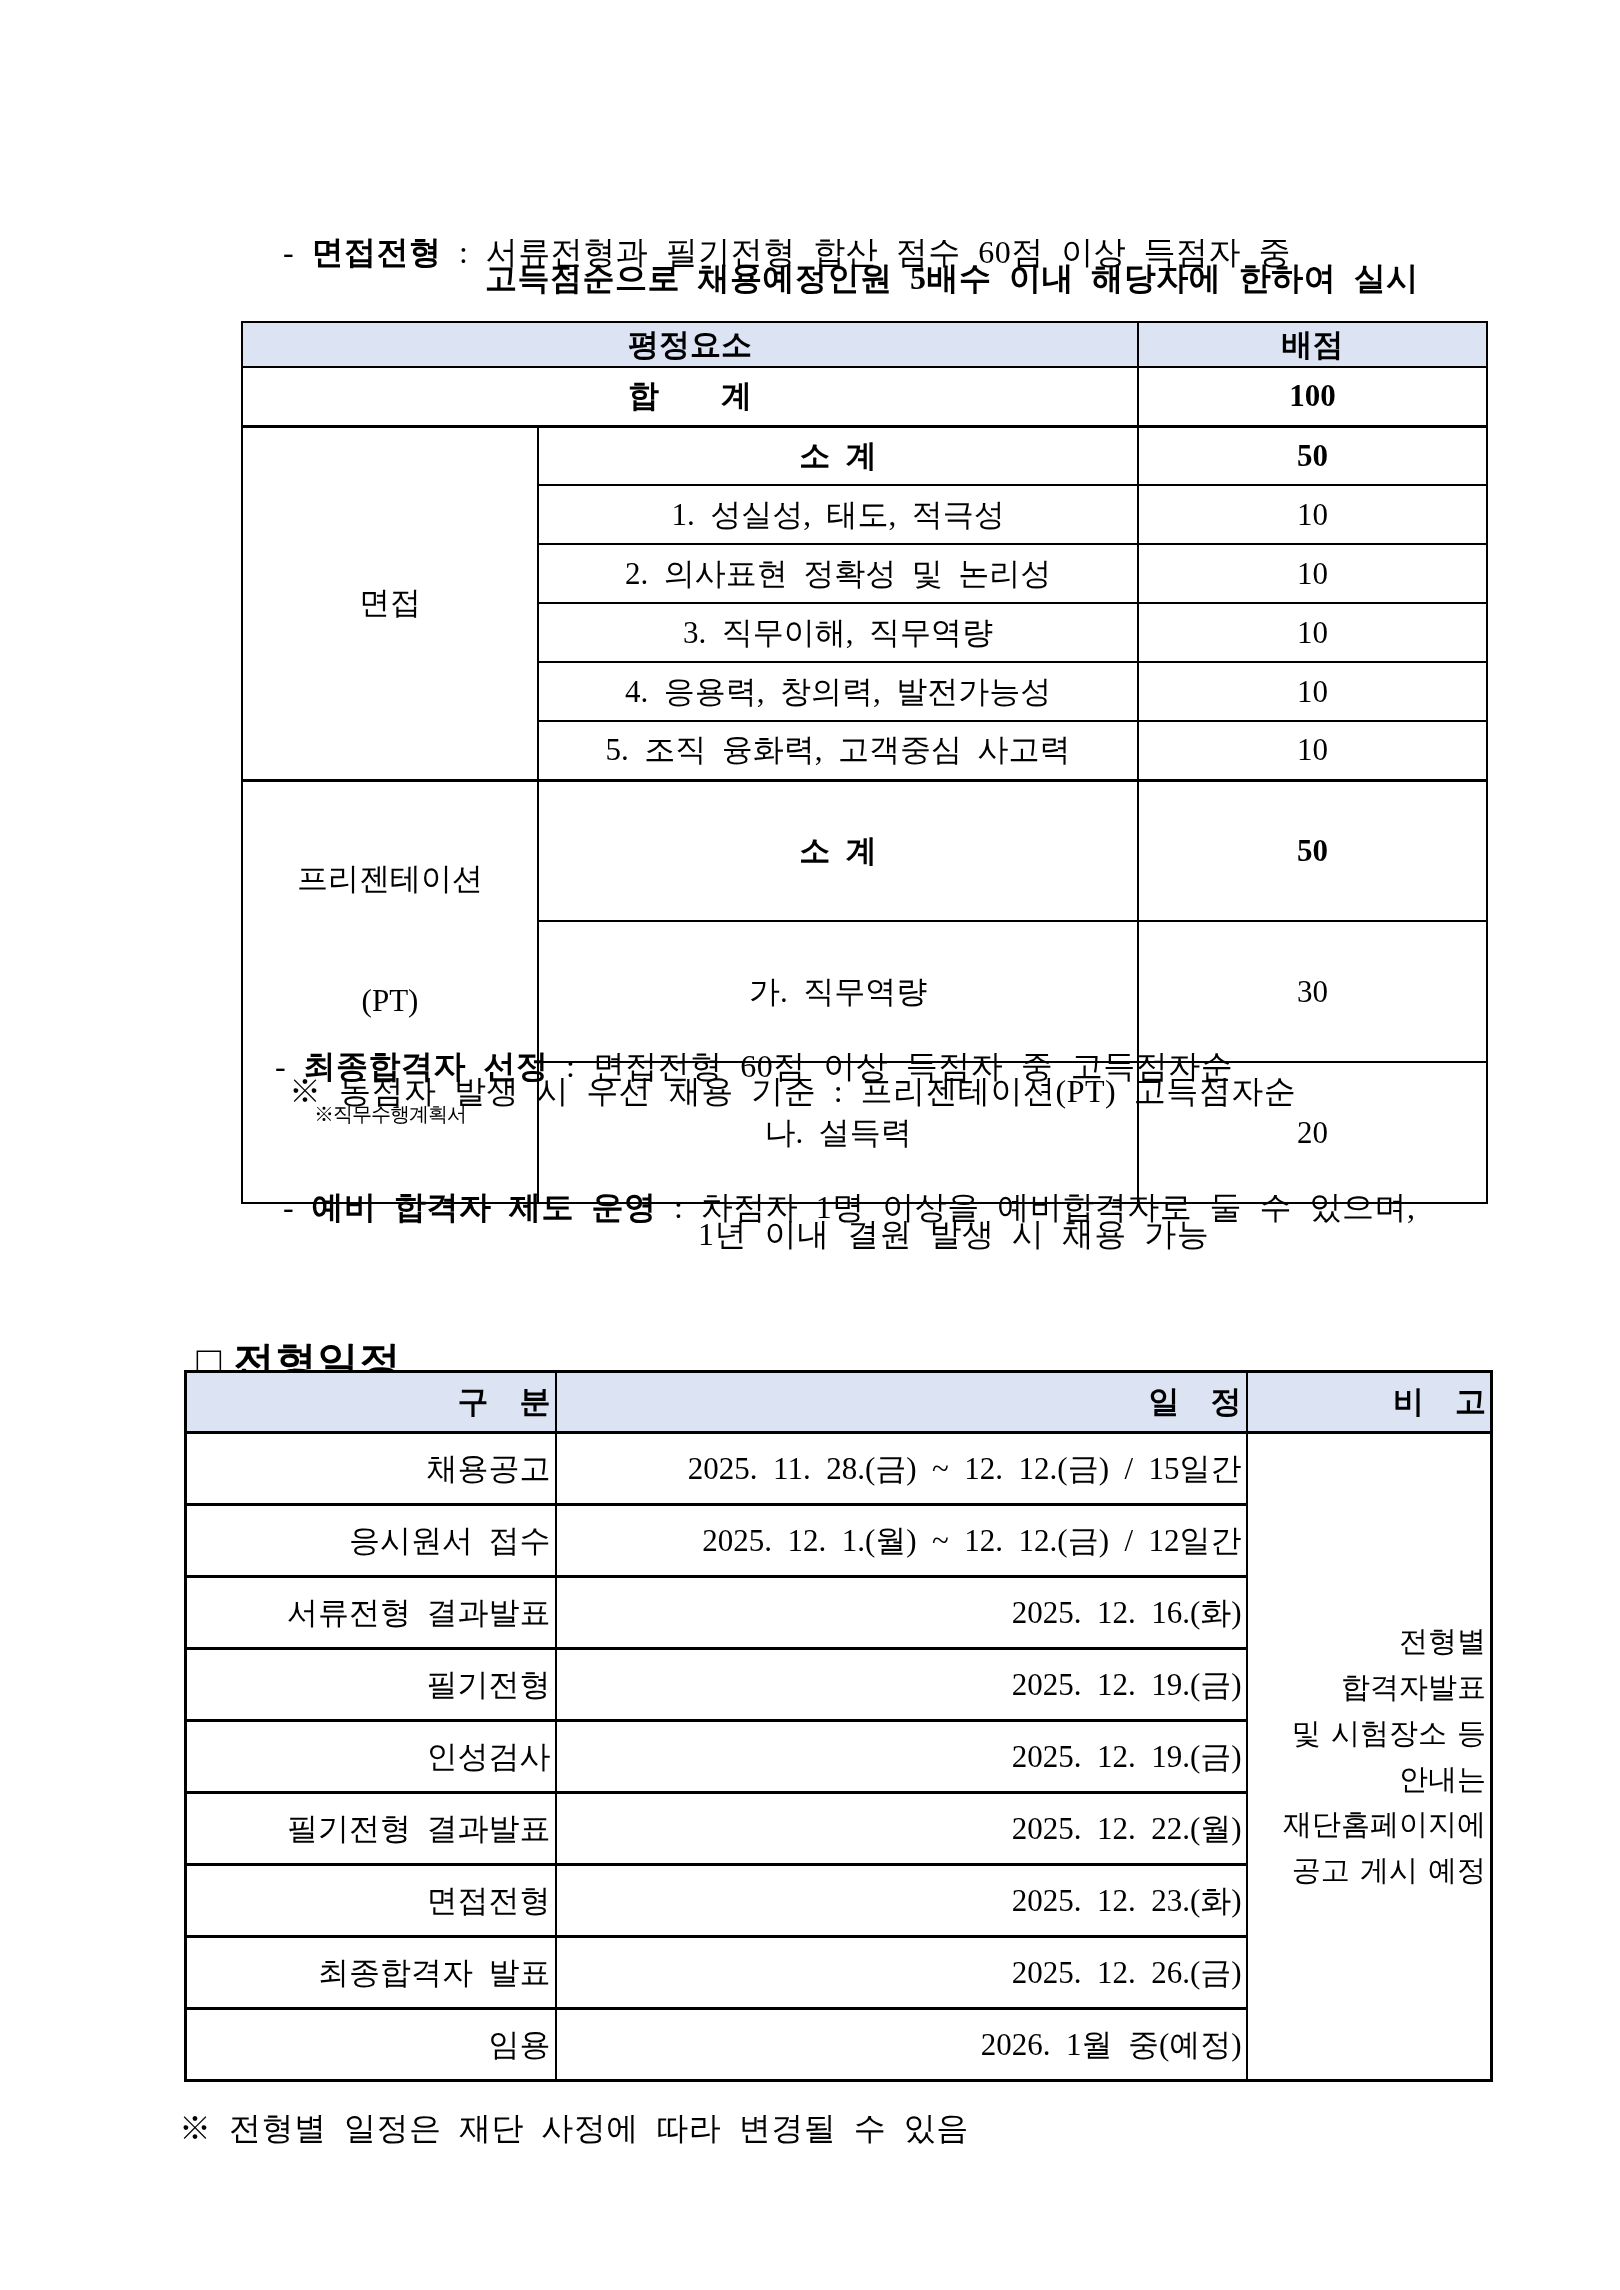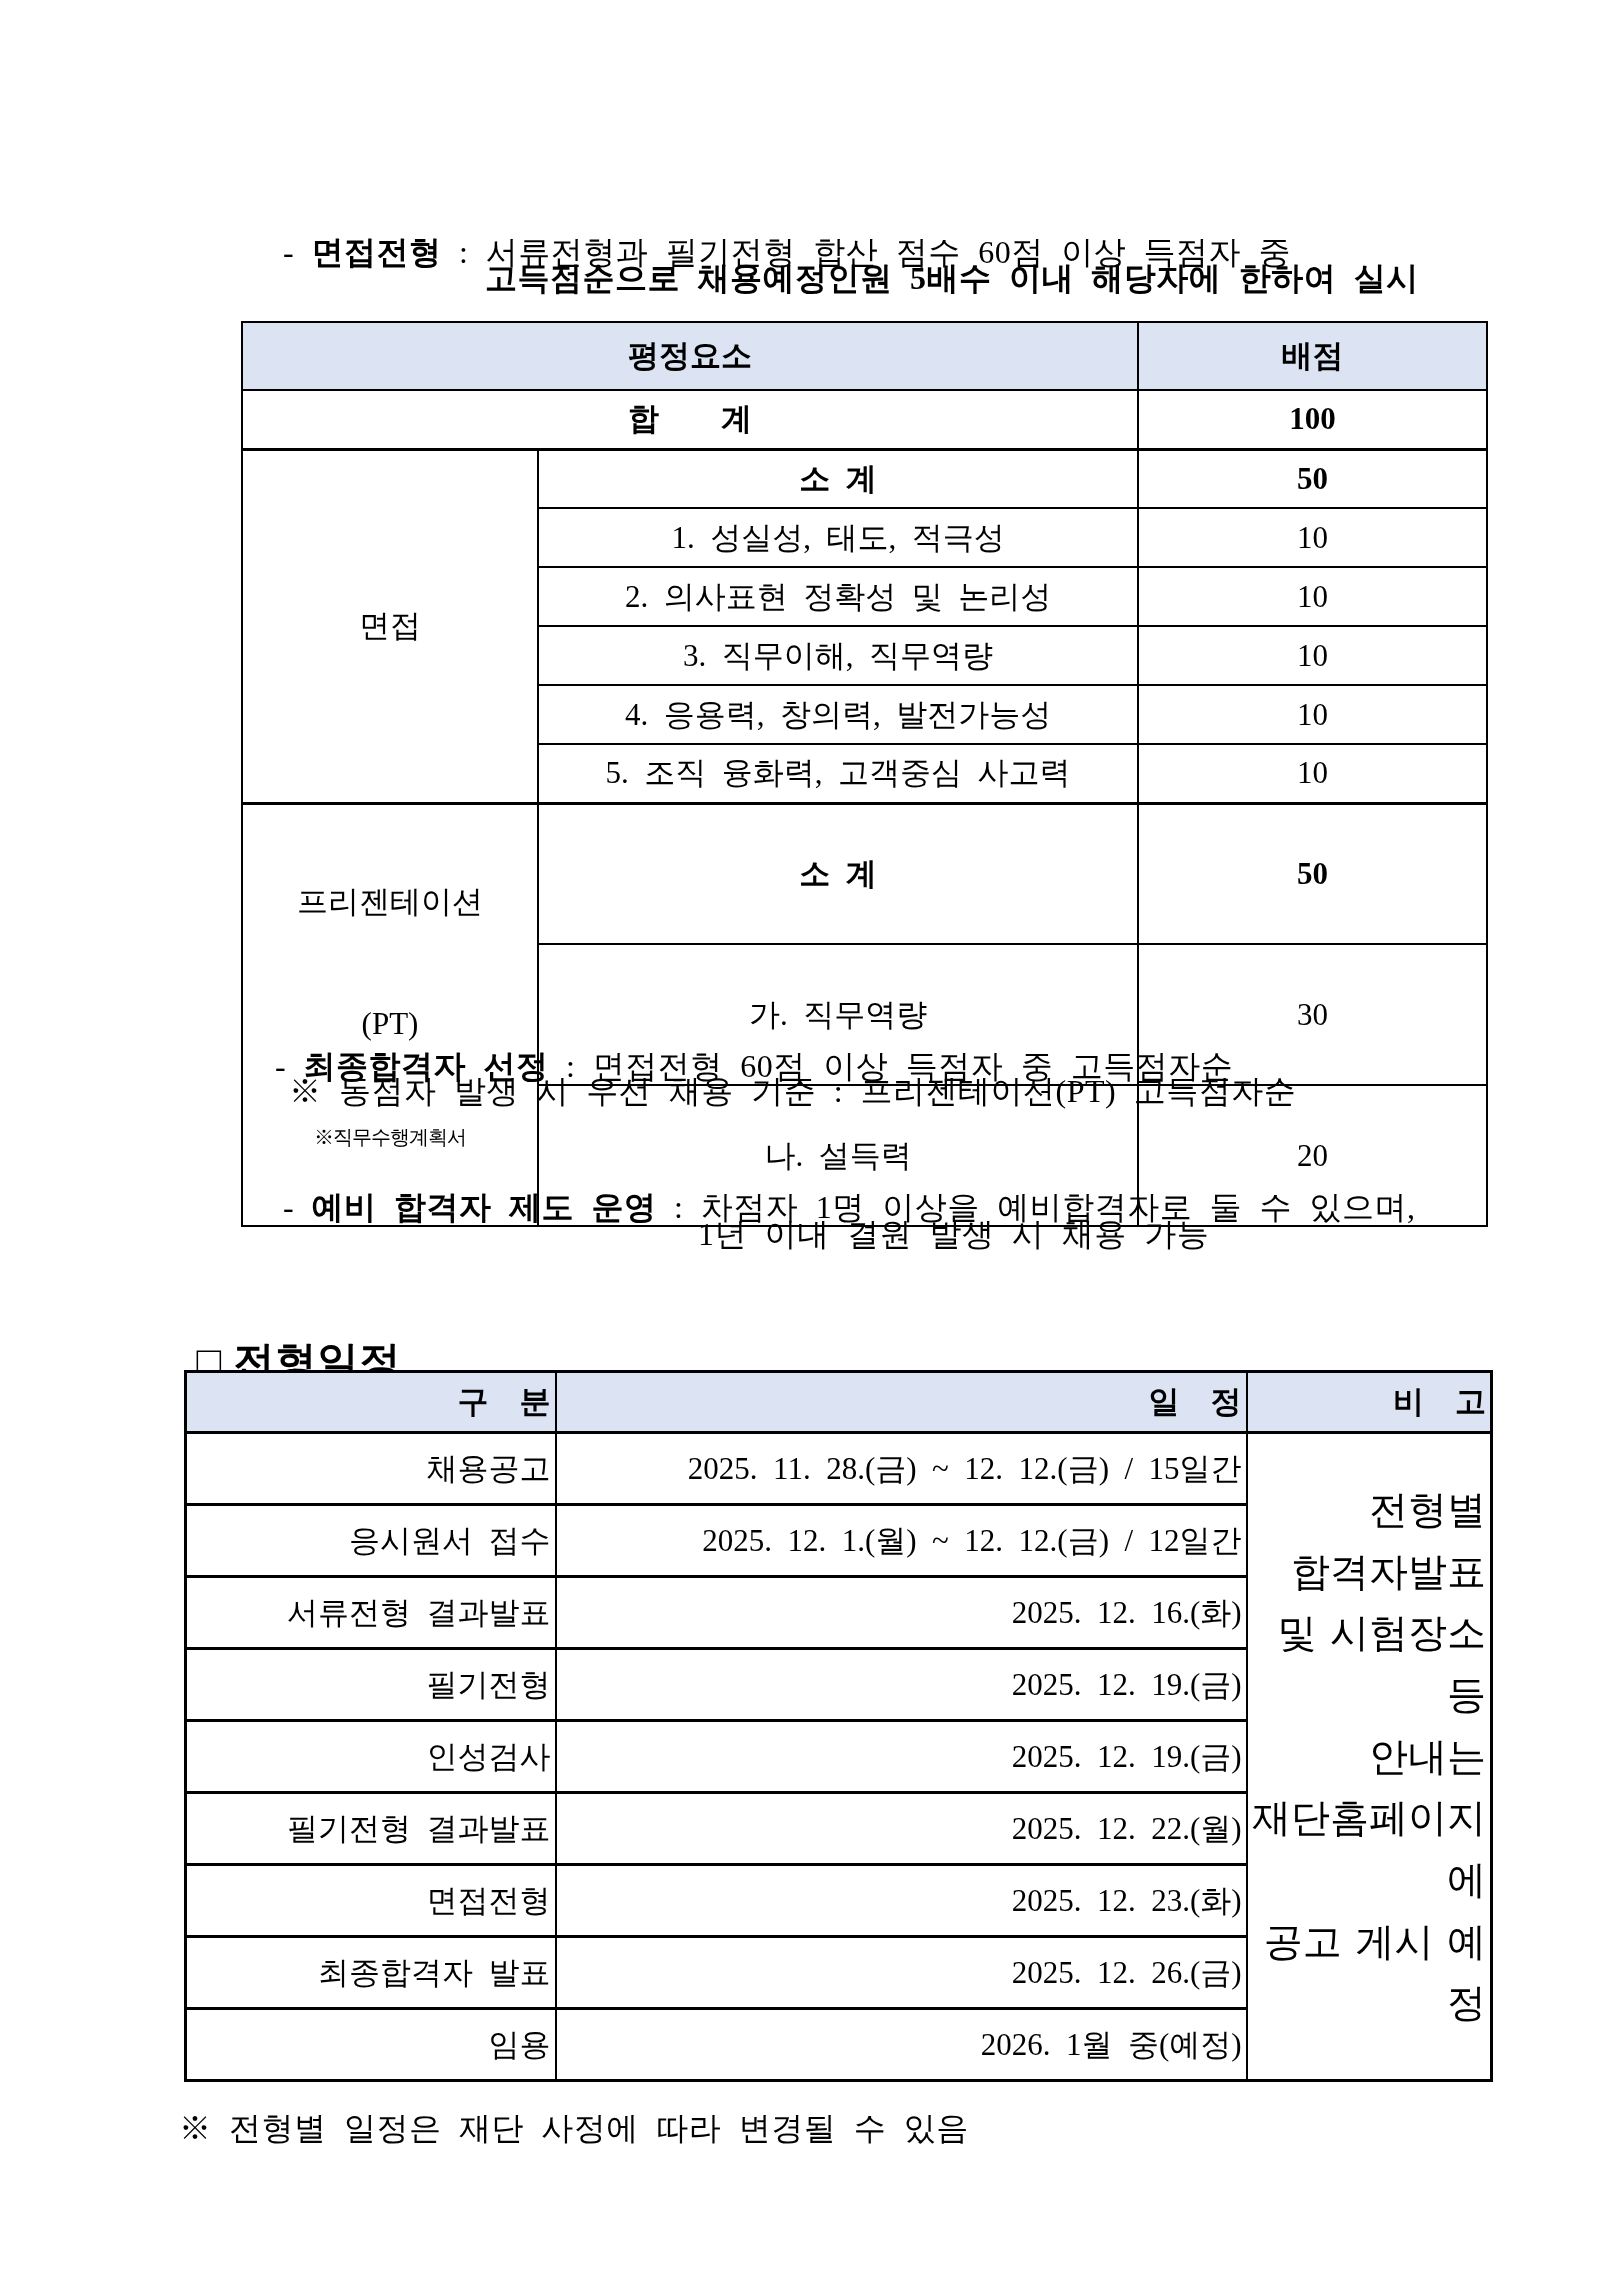--- a/index.html
+++ b/index.html
@@ -33,40 +33,40 @@
     text-align: center;
     vertical-align: middle;
     white-space: pre;
     word-spacing: 0.25em;
     font-weight: normal;
     padding: 0 3.9px;
     overflow: hidden;
   }
   .t1 { left: 241px; top: 321px; width: 1245px; border: 2.9px solid #000; }
   .t1 tr { height: 59px; }
-  .t1 tr.hdr { height: 68px; margin-top: 20px; }
+  .t1 tr.hdr { height: 45px; margin-top: 20px; }
   .t2 { left: 184px; top: 1370px; width: 1306px; border: 3.9px solid #000; }
   .t2 tr { height: 72px; }
   .t2 tr.hdr { height: 61px; }
   .t2 td, .t2 th { border-top-width: 3.9px; border-bottom-width: 3.9px; text-align: right; }
 
   .hdr th {
     background: #dce3f2;
     font-weight: bold;
   }
   .bold { font-weight: bold; }
   .sep-b td { border-bottom-width: 3.9px; margin-top: 24px; }
   .sep-t td { border-top-width: 3.9px; }
 
   .pt-cell div { line-height: 1.62; }
   .pt-cell .small { font-size: 20px; letter-spacing: -1px; }
 
   .remark-cell {
     white-space: pre-line;
-    font-size: 39px;
+    font-size: 29px;
     line-height: 1.58;
     word-spacing: 0.1em;
   }
 
   .section-heading {
     position: absolute;
     left: 174px; top: 1286px;
     font-size: 41px;
     font-weight: bold;
     white-space: pre;

